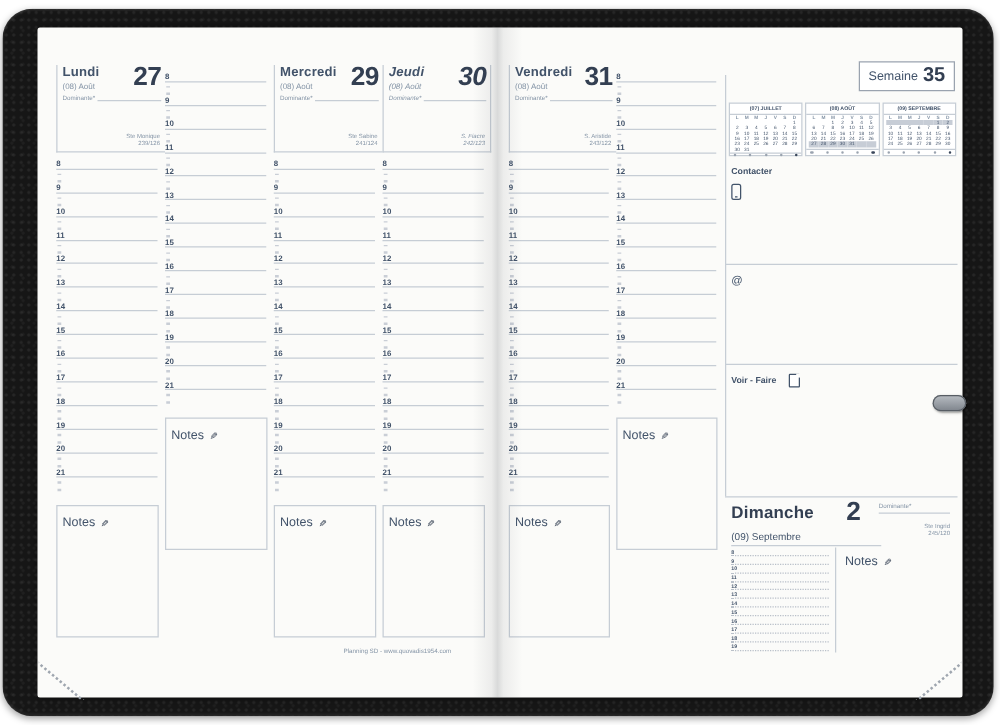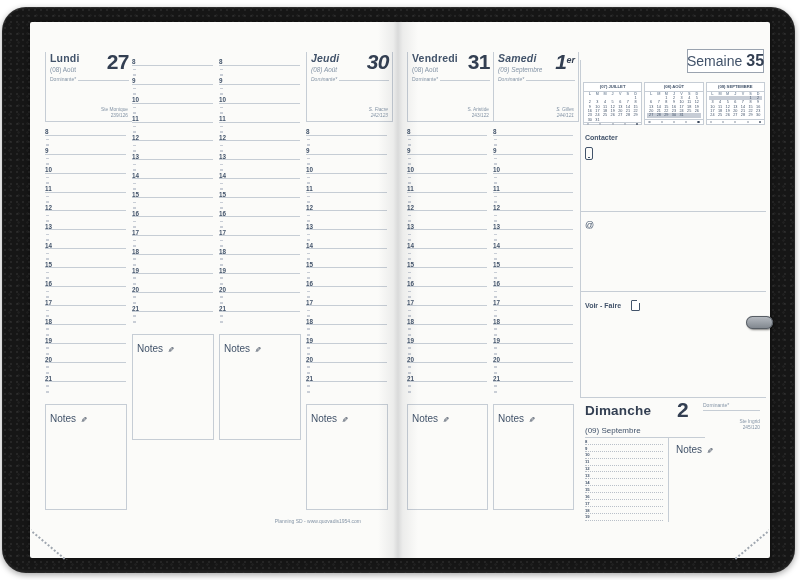--- a/index.html
+++ b/index.html
@@ -62,21 +62,21 @@
 
   
   .right-section{width:187px; margin-left:1px; position:relative; height:478px;}
   .rs-vline{position:absolute; left:0; top:8px; height:337px; border-left:1px solid var(--line);}
   .rs-header{height:22px; position:relative; padding-left:4px;}
   .trimester{width:106px; text-align:center; padding-top:2px;}
   .trimester .t1{font-size:6.3px; color:var(--ink);}
   .trimester .t2{font-size:7.3px; font-weight:bold; color:var(--ink); margin-top:1px;}
   .semaine-box{position:absolute; right:2px; top:-3px; width:77px; height:24px; border:1px solid #9aa3af;
     background:#fff; display:flex; align-items:center; justify-content:center; gap:4px;}
-  .semaine-label{font-size:14px; color:var(--ink);}
+  .semaine-label{font-size:10px; color:var(--ink);}
   .semaine-num{font-size:16px; font-weight:bold; color:var(--ink-dark);}
 
   .minicals{display:flex; gap:2px; margin-top:8px; margin-left:3px; margin-right:1px;}
   .mini-cal{flex:1; border:1px solid var(--line); height:43px; display:flex; flex-direction:column; background:#fff; min-width:0;}
   .mc-title{font-size:4.2px; font-weight:bold; color:var(--ink); text-align:center; border-bottom:1px solid var(--line); padding:1px 0 1.5px;}
   .mc-grid{flex:1; display:grid; grid-template-columns:repeat(7,1fr); align-content:start; padding:0 2px;}
   .mc-cell{font-size:3.8px; color:var(--ink); text-align:center; height:4.4px; line-height:4.4px;}
   .mc-cell.dow{color:var(--ink-light); font-weight:bold;}
   .mc-cell.hl{background:var(--highlight);}
   .mc-foot{height:5.5px; border-top:1px solid var(--line); display:flex; align-items:center; justify-content:space-between; padding:0 3px;}
@@ -354,20 +354,37 @@
               <div class="htick"></div>
               <div class="htick"></div>
             </div>
           </div>
     <div class="notes-box">
       <span class="notes-label">Notes</span><span class="pencil-icon">✎</span>
     </div>
   </div>
 
   <div class="day-col">
+    <div class="day-header">
+      <div class="dh-top">
+        <div>
+          <div class="day-name">Mercredi</div>
+          <div class="day-month">(08) Août</div>
+        </div>
+        <div class="day-num"><span>29</span><span class="day-suffix"></span></div>
+      </div>
+      <div class="dominante-row">
+        <span class="dominante">Dominante*</span>
+        <span class="dom-line"></span>
+      </div>
+      <div class="dh-spacer"></div>
+      <div class="saint">
+        <span>Ste Sabine</span><br><span>241/124</span>
+      </div>
+    </div>
     <div class="hour-grid">
             <div>
               <div class="hline">
                 <span class="hnum">8</span>
               </div>
               <div class="htick"></div>
               <div class="htick"></div>
             </div>
             <div>
               <div class="hline">
@@ -712,37 +729,20 @@
                 <div class="htick"></div>
                 <div class="htick"></div>
               </div>
             </div>
     <div class="notes-box">
       <span class="notes-label">Notes</span><span class="pencil-icon">✎</span>
     </div>
   </div>
 
   <div class="day-col last">
-    <div class="day-header">
-      <div class="dh-top">
-        <div>
-          <div class="day-name">Samedi</div>
-          <div class="day-month">(09) Septembre</div>
-        </div>
-        <div class="day-num"><span>1</span><span class="day-suffix">er</span></div>
-      </div>
-      <div class="dominante-row">
-        <span class="dominante">Dominante*</span>
-        <span class="dom-line"></span>
-      </div>
-      <div class="dh-spacer"></div>
-      <div class="saint">
-        <span>S. Gilles</span><br><span>244/121</span>
-      </div>
-    </div>
     <div class="hour-grid">
               <div>
                 <div class="hline">
                   <span class="hnum">8</span>
                 </div>
                 <div class="htick"></div>
                 <div class="htick"></div>
               </div>
               <div>
                 <div class="hline">

